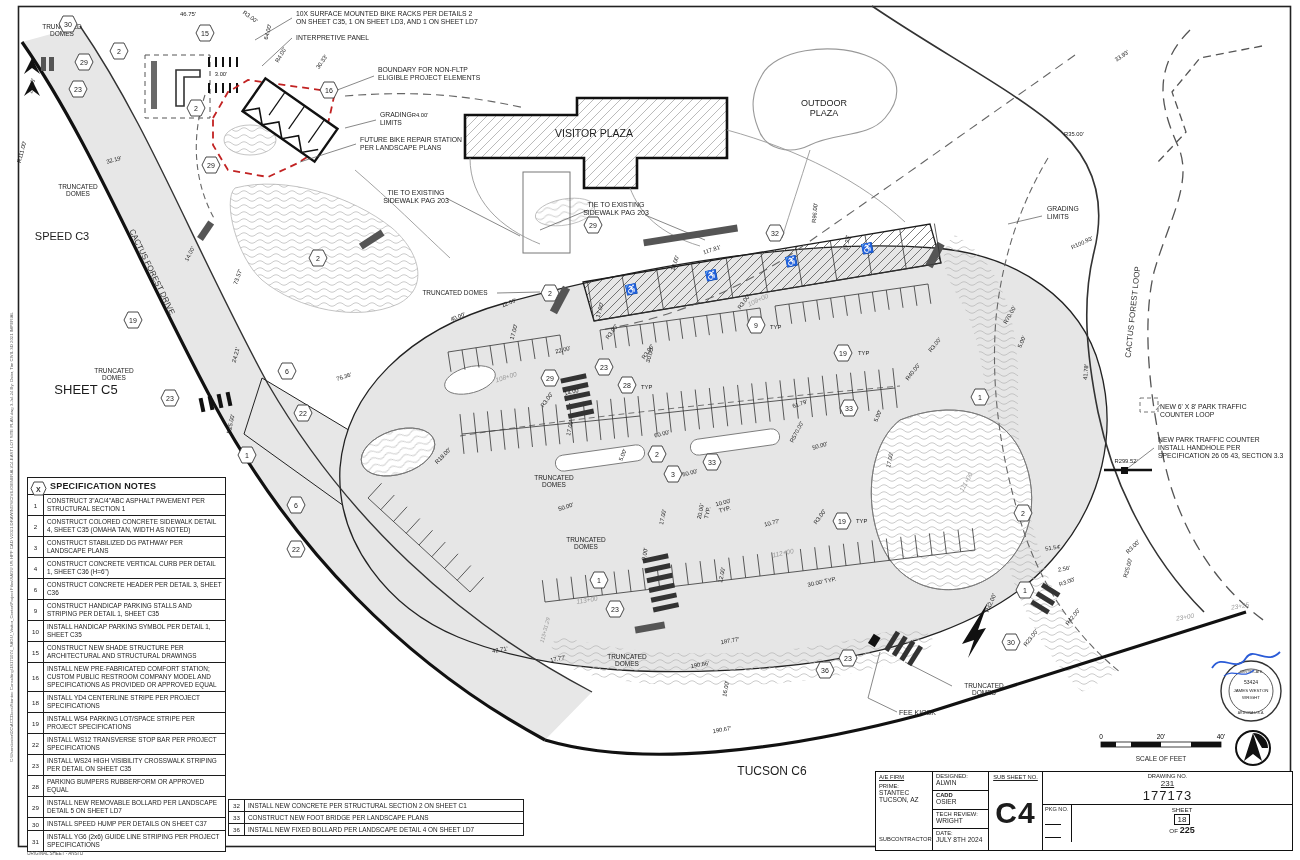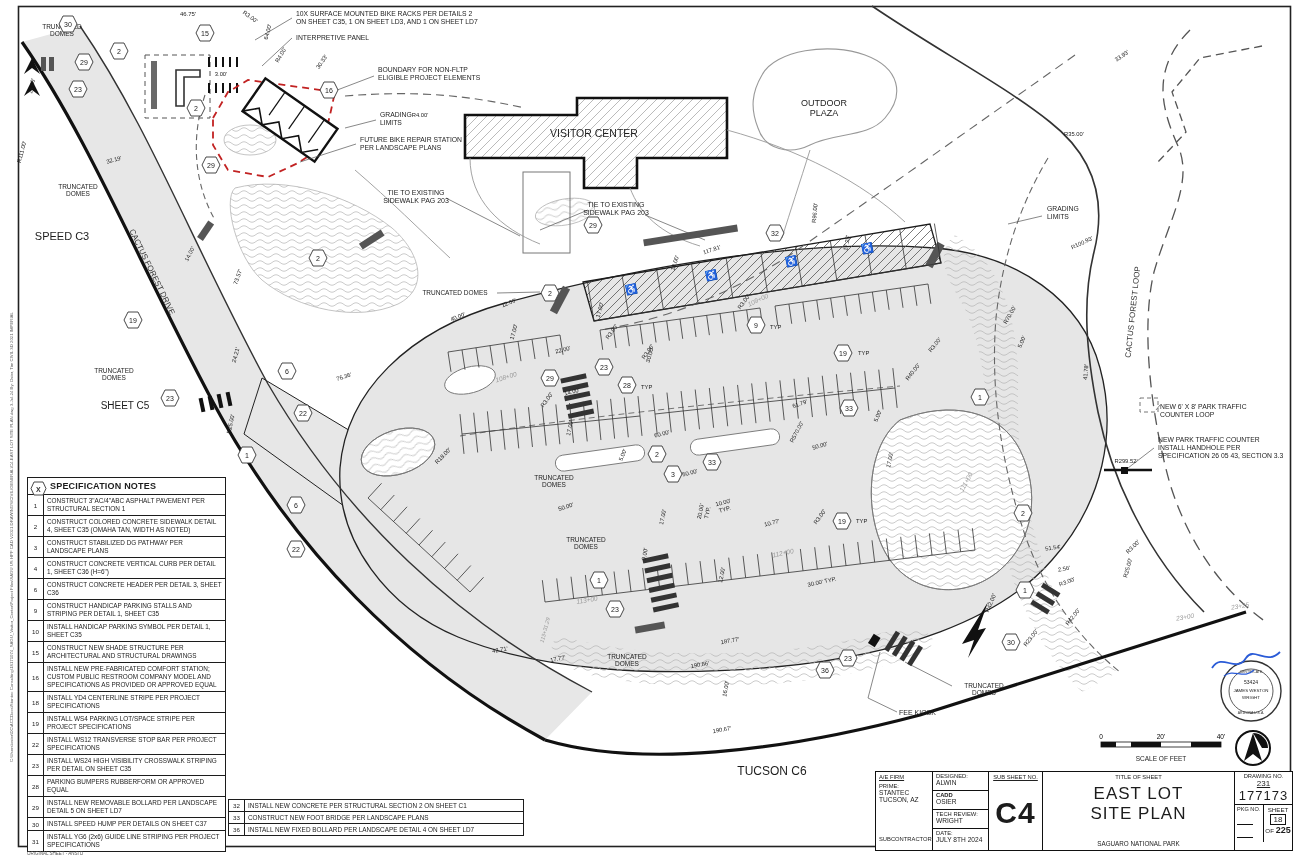--- a/index.html
+++ b/index.html
@@ -384,41 +384,41 @@
       <div class="lbl" style="left: 221px; top: 74px; font-size: 5.8px; transform: translate(-50%, -50%) rotate(0deg);">3.00'</div>
       <div class="lbl" style="left: 322px; top: 62px; font-size: 5.8px; transform: translate(-50%, -50%) rotate(-55deg);">30.33'</div>
       <div class="lbl" style="left: 281px; top: 55px; font-size: 5.8px; transform: translate(-50%, -50%) rotate(-60deg);">R4.00'</div>
       <div class="lbl" style="left: 420px; top: 115px; font-size: 5.8px; transform: translate(-50%, -50%) rotate(0deg);">R4.00'</div>
       <div class="lbl left" style="left: 378px; top: 74px; font-size: 6.8px; transform: translate(0px, -50%) rotate(0deg);">BOUNDARY FOR NON-FLTP
 ELIGIBLE PROJECT ELEMENTS</div>
       <div class="lbl left" style="left: 380px; top: 119px; font-size: 6.8px; transform: translate(0px, -50%) rotate(0deg);">GRADING
 LIMITS</div>
       <div class="lbl left" style="left: 360px; top: 144px; font-size: 6.8px; transform: translate(0px, -50%) rotate(0deg);">FUTURE BIKE REPAIR STATION
 PER LANDSCAPE PLANS</div>
-      <div class="lbl" style="left: 594px; top: 133px; font-size: 10.5px; transform: translate(-50%, -50%) rotate(0deg);">VISITOR CENTER</div>
+      <div class="lbl" style="left: 594px; top: 133px; font-size: 10.5px; transform: translate(-50%, -50%) rotate(0deg);">VISITOR PLAZA</div>
       <div class="lbl" style="left: 824px; top: 108px; font-size: 9px; transform: translate(-50%, -50%) rotate(0deg);">OUTDOOR
 PLAZA</div>
       <div class="lbl" style="left: 32px; top: 86px; font-size: 5.8px; transform: translate(-50%, -50%) rotate(-78deg);">14.00'</div>
       <div class="lbl" style="left: 22px; top: 152px; font-size: 5.8px; transform: translate(-50%, -50%) rotate(-75deg);">R111.00'</div>
       <div class="lbl" style="left: 78px; top: 190px; font-size: 6.5px; transform: translate(-50%, -50%) rotate(0deg);">TRUNCATED
 DOMES</div>
       <div class="lbl" style="left: 62px; top: 236px; font-size: 11px; transform: translate(-50%, -50%) rotate(0deg);">SPEED C3</div>
       <div class="lbl" style="left: 152px; top: 272px; font-size: 8px; color: rgb(51, 51, 51); transform: translate(-50%, -50%) rotate(64deg);">CACTUS FOREST DRIVE</div>
       <div class="lbl" style="left: 114px; top: 160px; font-size: 5.8px; transform: translate(-50%, -50%) rotate(-15deg);">32.19'</div>
       <div class="lbl" style="left: 416px; top: 197px; font-size: 7px; transform: translate(-50%, -50%) rotate(0deg);">TIE TO EXISTING
 SIDEWALK PAG 203</div>
       <div class="lbl" style="left: 616px; top: 209px; font-size: 7px; transform: translate(-50%, -50%) rotate(0deg);">TIE TO EXISTING
 SIDEWALK PAG 203</div>
       <div class="lbl" style="left: 455px; top: 293px; font-size: 6.5px; transform: translate(-50%, -50%) rotate(0deg);">TRUNCATED DOMES</div>
       <div class="lbl" style="left: 190px; top: 254px; font-size: 5.8px; transform: translate(-50%, -50%) rotate(-62deg);">14.00'</div>
       <div class="lbl" style="left: 238px; top: 277px; font-size: 5.8px; transform: translate(-50%, -50%) rotate(-70deg);">73.57'</div>
       <div class="lbl" style="left: 236px; top: 355px; font-size: 5.8px; transform: translate(-50%, -50%) rotate(-75deg);">24.21'</div>
       <div class="lbl" style="left: 114px; top: 374px; font-size: 6.5px; transform: translate(-50%, -50%) rotate(0deg);">TRUNCATED
 DOMES</div>
-      <div class="lbl" style="left: 86px; top: 406px; font-size: 10px; transform: translate(-50%, -50%) rotate(0deg); margin-left: 39px;">SHEET C5</div>
+      <div class="lbl" style="left: 86px; top: 390px; font-size: 13px; transform: translate(-50%, -50%) rotate(0deg);">SHEET C5</div>
       <div class="lbl" style="left: 231px; top: 424px; font-size: 5.8px; transform: translate(-50%, -50%) rotate(-78deg);">R25.00'</div>
       <div class="lbl" style="left: 344px; top: 377px; font-size: 5.8px; transform: translate(-50%, -50%) rotate(-18deg);">76.36'</div>
       <div class="lbl" style="left: 443px; top: 456px; font-size: 5.8px; transform: translate(-50%, -50%) rotate(-45deg);">R18.00'</div>
       <div class="lbl" style="left: 458px; top: 317px; font-size: 5.8px; transform: translate(-50%, -50%) rotate(-22deg);">40.00'</div>
       <div class="lbl" style="left: 509px; top: 303px; font-size: 5.8px; transform: translate(-50%, -50%) rotate(-22deg);">12.00'</div>
       <div class="lbl" style="left: 514px; top: 332px; font-size: 5.8px; transform: translate(-50%, -50%) rotate(-75deg);">17.00'</div>
       <div class="lbl" style="left: 600px; top: 310px; font-size: 5.8px; transform: translate(-50%, -50%) rotate(-75deg);">17.00'</div>
       <div class="lbl" style="left: 563px; top: 350px; font-size: 5.8px; transform: translate(-50%, -50%) rotate(-14deg);">22.00'</div>
       <div class="lbl" style="left: 572px; top: 392px; font-size: 5.8px; transform: translate(-50%, -50%) rotate(-14deg);">14.00'</div>
       <div class="lbl" style="left: 570px; top: 428px; font-size: 5.8px; transform: translate(-50%, -50%) rotate(-78deg);">17.00'</div>
@@ -779,28 +779,20 @@
         </div>
       <div class="tb-row2">
           <div class="tb-lab">DATE:</div>
         <div class="tb-val">JULY 8TH 2024</div>
         </div>
     </div>
     <div class="tb-col tb-c3">
       <div class="tb-lab tb-underline" style="padding-top:2px">SUB SHEET NO.</div>
       <div class="tb-big">C4</div>
     </div>
-    <div class="tb-col tb-c4">
-      <div class="tb-lab" style="padding-top:2px">TITLE OF SHEET</div>
-      <div class="tb-title-main">
-        <div>EAST LOT</div>
-        <div>SITE PLAN</div>
-      </div>
-      <div class="tb-small" style="position:absolute;bottom:3px;left:0;right:0">SAGUARO NATIONAL PARK</div>
-    </div>
     <div class="tb-col tb-c5">
       <div class="drw">
         <div class="tb-lab">DRAWING NO.</div>
         <div class="tb-val tb-underline" style="font-size:8px">231</div>
         <div class="tb-val" style="font-size:13px;letter-spacing:1px">177173</div>
       </div>
       <div class="bot">
         <div class="pkg">
           <span>PKG NO.</span>
           <div class="blank-line"></div>

